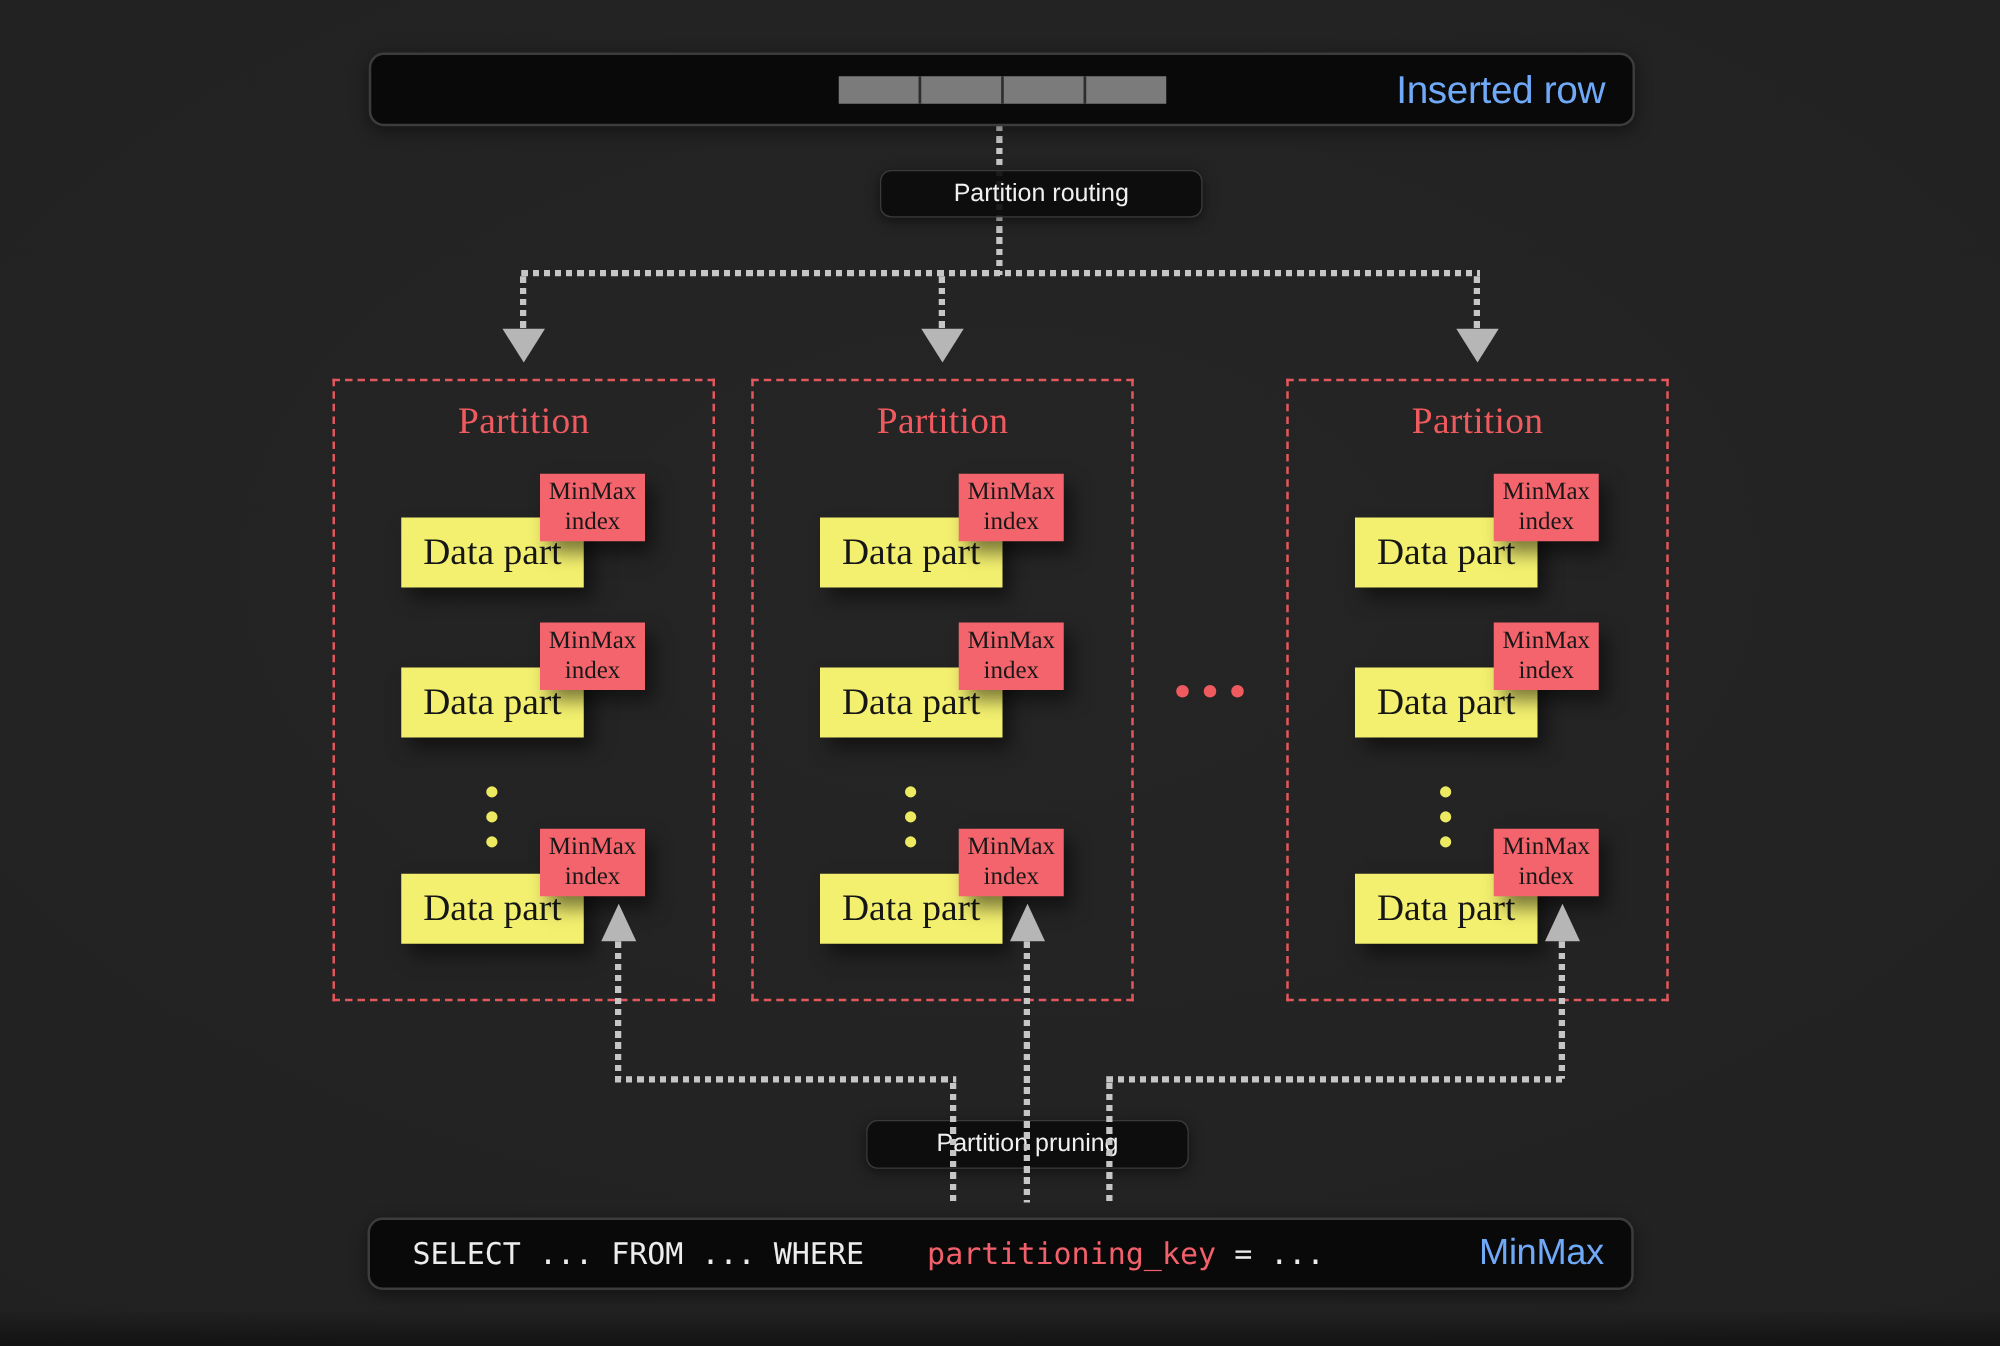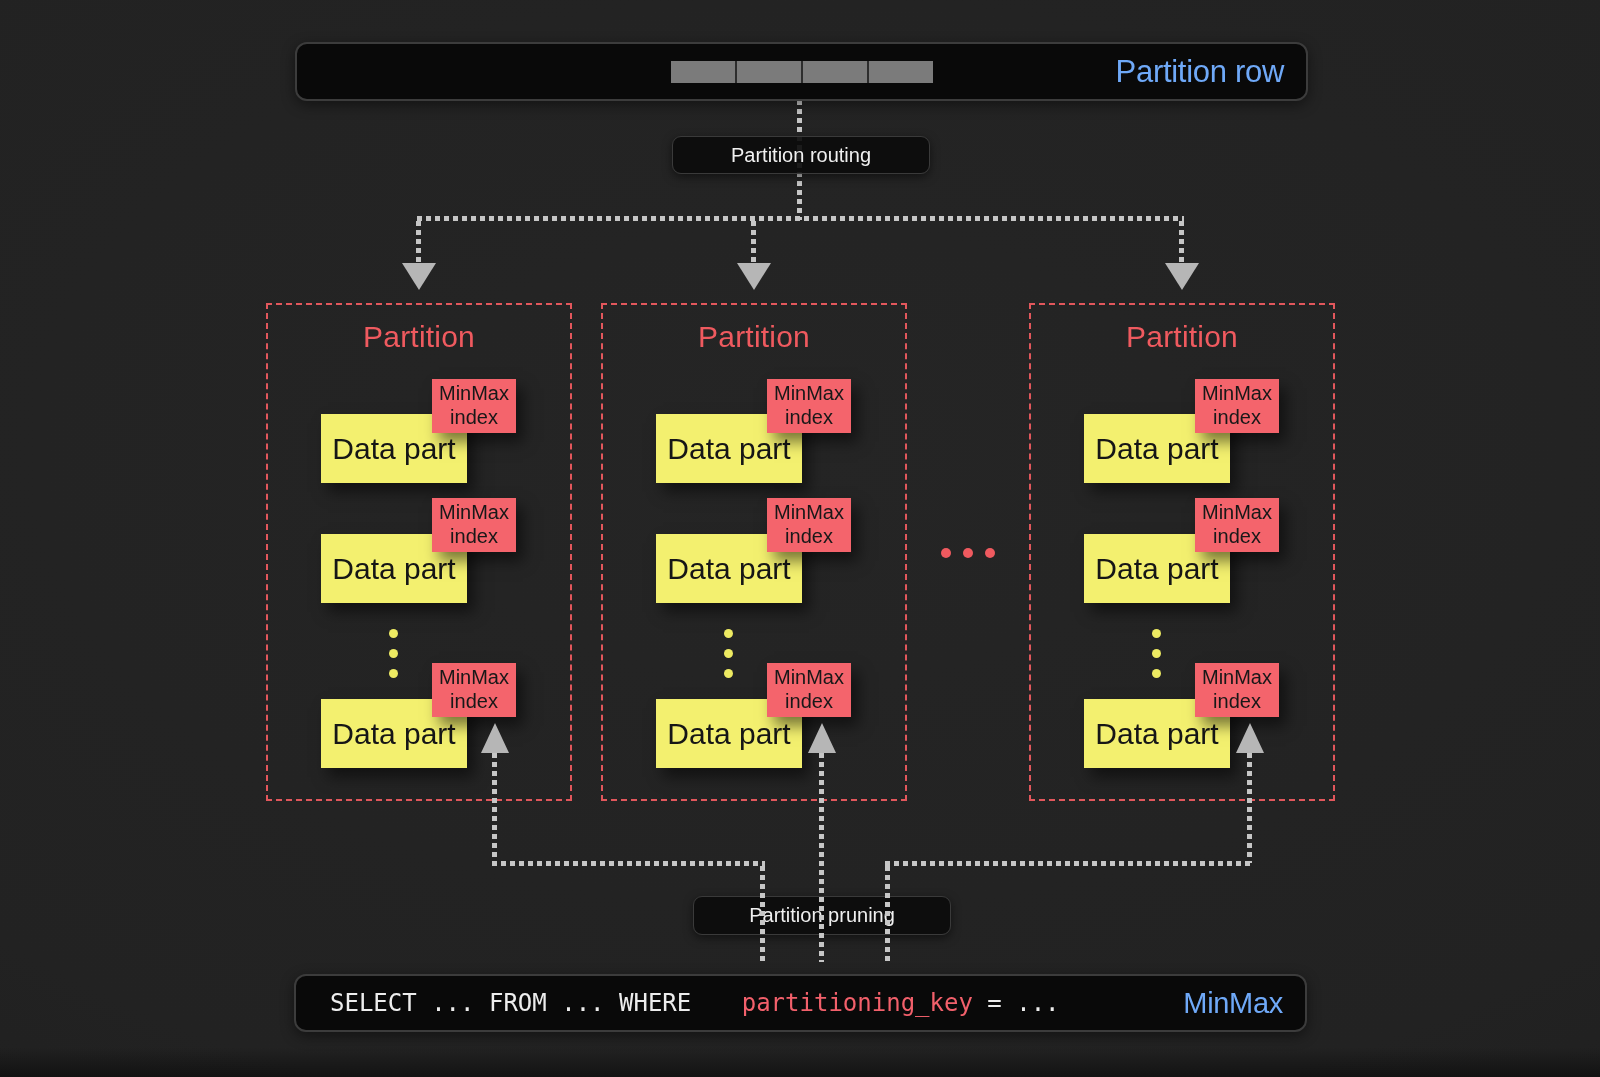--- a/index.html
+++ b/index.html
@@ -18,39 +18,39 @@
   .cell:first-child { border-left:none; }
   .box-label { position:absolute; right:22px; top:50%; transform:translateY(-50%); white-space:nowrap; }
   .blue-label { color:#6FA9F8; font-size:31px; letter-spacing:-0.3px; }
   .query-label { font-size:29px; }
   
   .pill {
     position:absolute; background:rgba(12,12,12,0.92); border:1px solid #3a3a3a;
     border-radius:9px; display:flex; align-items:center; justify-content:center;
     color:#f0f0f0; font-size:20px; box-shadow:0 3px 10px rgba(0,0,0,0.5); box-sizing:border-box;
   }
-  .routing-pill { left:672px; top:136px; width:258px; height:38px; }
+  .routing-pill { left:704px; top:136px; width:258px; height:38px; }
   .pruning-pill { left:693px; top:896px; width:258px; height:39px; }
   
   .dot-v { position:absolute; width:5px;
     background-image:repeating-linear-gradient(to bottom, #c6c6c6 0 5px, transparent 5px 9px); }
   .dot-h { position:absolute; height:5px;
     background-image:repeating-linear-gradient(to right, #c6c6c6 0 5px, transparent 5px 9px); }
   .arr-down { position:absolute; width:0; height:0;
     border-left:17px solid transparent; border-right:17px solid transparent;
     border-top:27px solid #b6b6b6; }
   .arr-up { position:absolute; width:0; height:0;
     border-left:14px solid transparent; border-right:14px solid transparent;
     border-bottom:30px solid #b6b6b6; }
   
   .partition { position:absolute; top:303px; width:306px; height:498px;
-    border:2px dashed #e2575c; box-sizing:border-box; }
+    border:2px dashed #e2575c; box-sizing:border-box;font-family:Liberation Serif, serif; }
   .partition-title { position:absolute; top:15px; left:0; right:0; text-align:center;
     font-size:30px; color:#EF5A5F; letter-spacing:0.2px; }
-  .datapart { position:absolute; left:53px; width:146px; height:69px; background:#F3F06F;
+  .datapart { position:absolute; left:53px; width:146px; height:56px; background:#F3F06F;
     color:#161616; font-size:30px; display:flex; align-items:center; justify-content:center;
     box-shadow:7px 9px 14px rgba(0,0,0,0.5); }
   .minmax { position:absolute; left:164px; width:84px; height:54px; background:#F4646C;
     color:#181818; font-size:20px; line-height:1.18; text-align:center;
     display:flex; flex-direction:column; align-items:center; justify-content:center;
     box-shadow:7px 9px 14px rgba(0,0,0,0.5); }
   .partA { top:109px; } .tagA { top:74px; }
   .partB { top:229px; } .tagB { top:193px; }
   .partC { top:394px; } .tagC { top:358px; }
   .ydots { position:absolute; left:121px; top:324px; display:flex; flex-direction:column; gap:11px; }
@@ -82,21 +82,21 @@
   <div class="dot-v" style="left:1179px; top:221px; height:44px"></div>
   <div class="arr-down" style="left:1165px; top:263px"></div>
 
   <div class="panel" style="left:295px; top:42px; width:1013px; height:59px">
     <div class="cells">
       <div class="cell"></div>
       <div class="cell"></div>
       <div class="cell"></div>
       <div class="cell"></div>
     </div>
-    <div class="box-label blue-label">Partition row</div>
+    <div class="box-label blue-label">Inserted row</div>
   </div>
 
   <div class="partition" style="left:266px">
     <div class="partition-title">Partition</div>
     <div class="datapart partA">Data part</div>
     <div class="minmax tagA">
       <div>MinMax</div>
       <div>index</div>
     </div>
     <div class="datapart partB">Data part</div>

